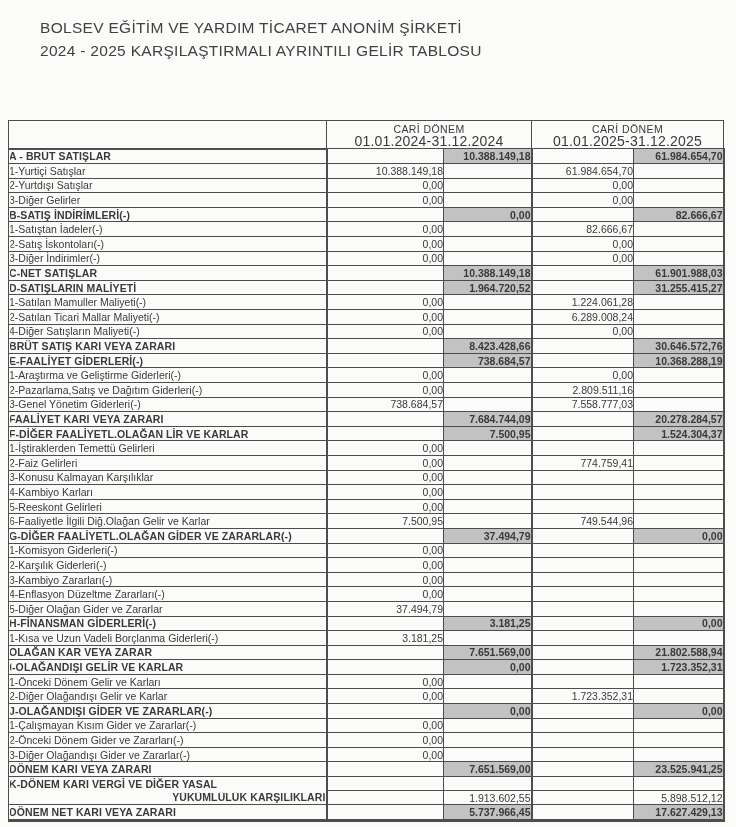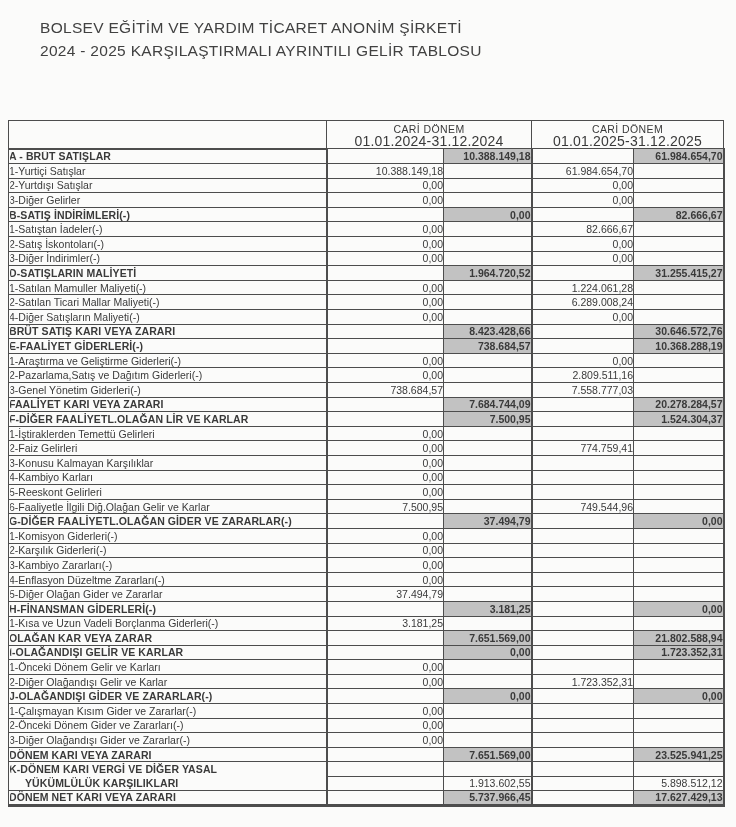--- a/index.html
+++ b/index.html
@@ -60,21 +60,21 @@
   td.lbl{
     height:13.6px;
     line-height:12px;
     padding-left:4px;
     border-left-width:2px;
     text-align:left;
     border-radius:6px;
   }
   td.lbl.bold{font-weight:bold;letter-spacing:.1px;}
   td.lbl.ind{padding-left:0;}
-  td.lbl.ind2{padding-left:16px;}
+  td.lbl.ind2{padding-left:16px;text-align:right;}
   td.lbl.nb{border-bottom-style:hidden;}
   td.val{
     text-align:right;
     padding-right:4px;
     line-height:12px;
   }
   td.val.c0{border-left-width:2px;}
   td.val.c2{border-left-width:2px;}
   td.val.c3{border-right-width:2px;}
   td.val.gray{background:var(--gray);font-weight:bold;}
@@ -163,20 +163,27 @@
           <td class="val c3"></td>
         </tr>
         <tr>
           <td class="lbl ind">3-Diğer İndirimler(-)</td>
           <td class="val c0">0,00</td>
           <td class="val c1"></td>
           <td class="val c2">0,00</td>
           <td class="val c3"></td>
         </tr>
         <tr>
+          <td class="lbl bold">C-NET SATIŞLAR</td>
+          <td class="val c0"></td>
+          <td class="val c1 gray">10.388.149,18</td>
+          <td class="val c2"></td>
+          <td class="val c3 gray">61.901.988,03</td>
+        </tr>
+        <tr>
           <td class="lbl bold">D-SATIŞLARIN MALİYETİ</td>
           <td class="val c0"></td>
           <td class="val c1 gray">1.964.720,52</td>
           <td class="val c2"></td>
           <td class="val c3 gray">31.255.415,27</td>
         </tr>
         <tr>
           <td class="lbl ind">1-Satılan Mamuller Maliyeti(-)</td>
           <td class="val c0">0,00</td>
           <td class="val c1"></td>

